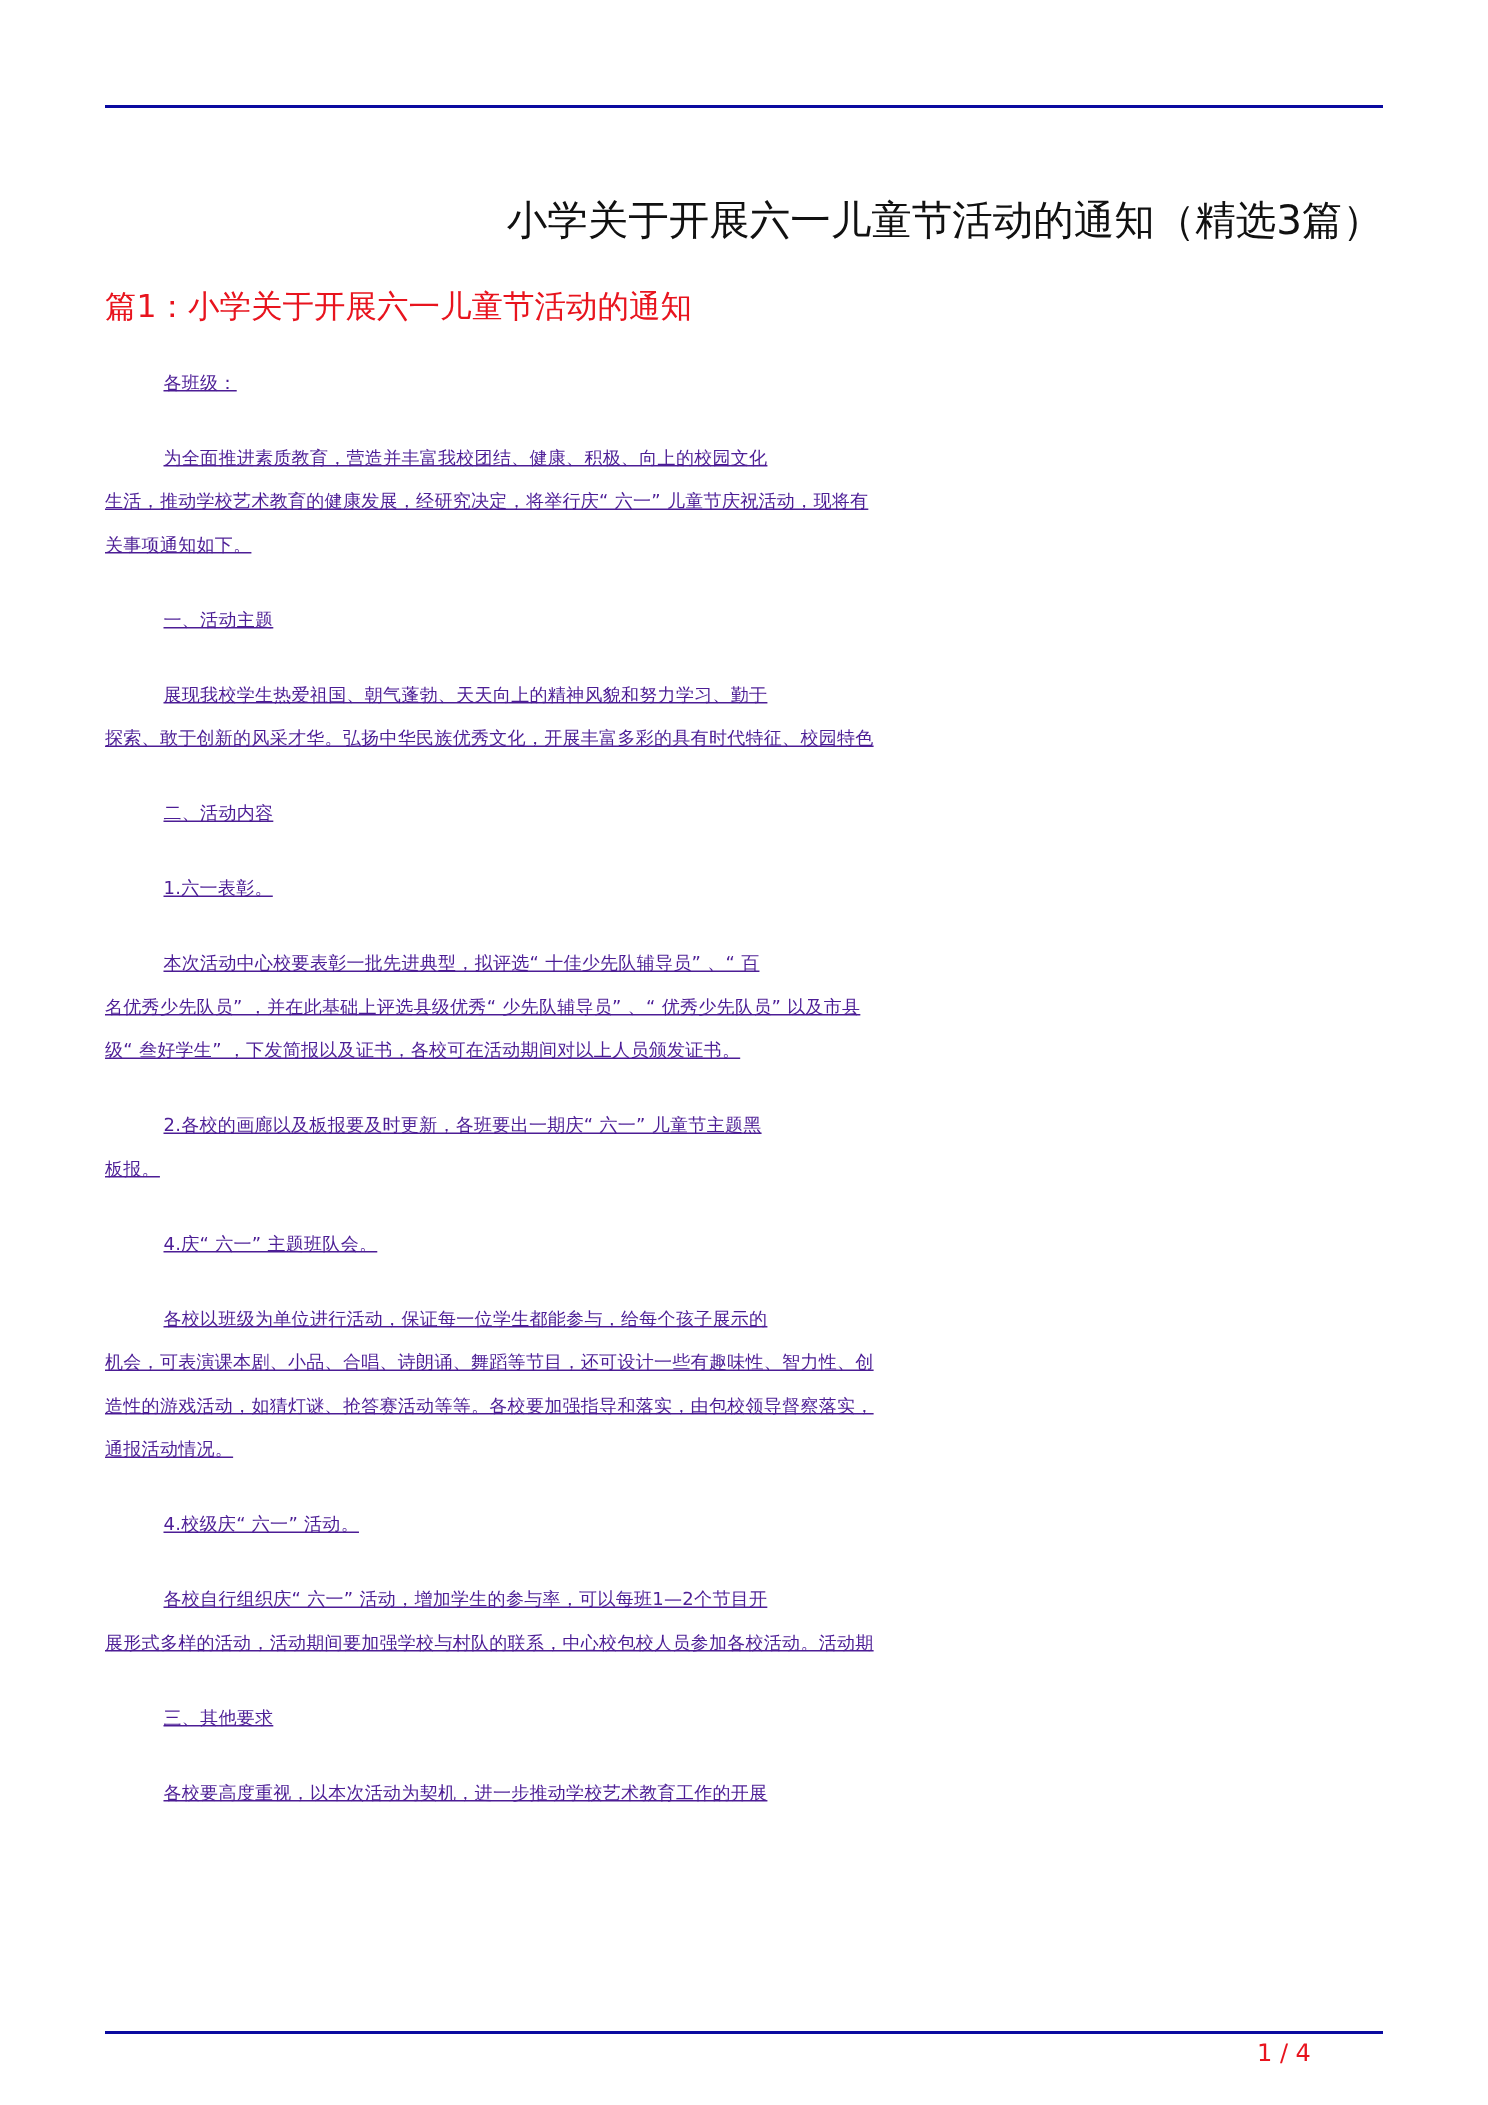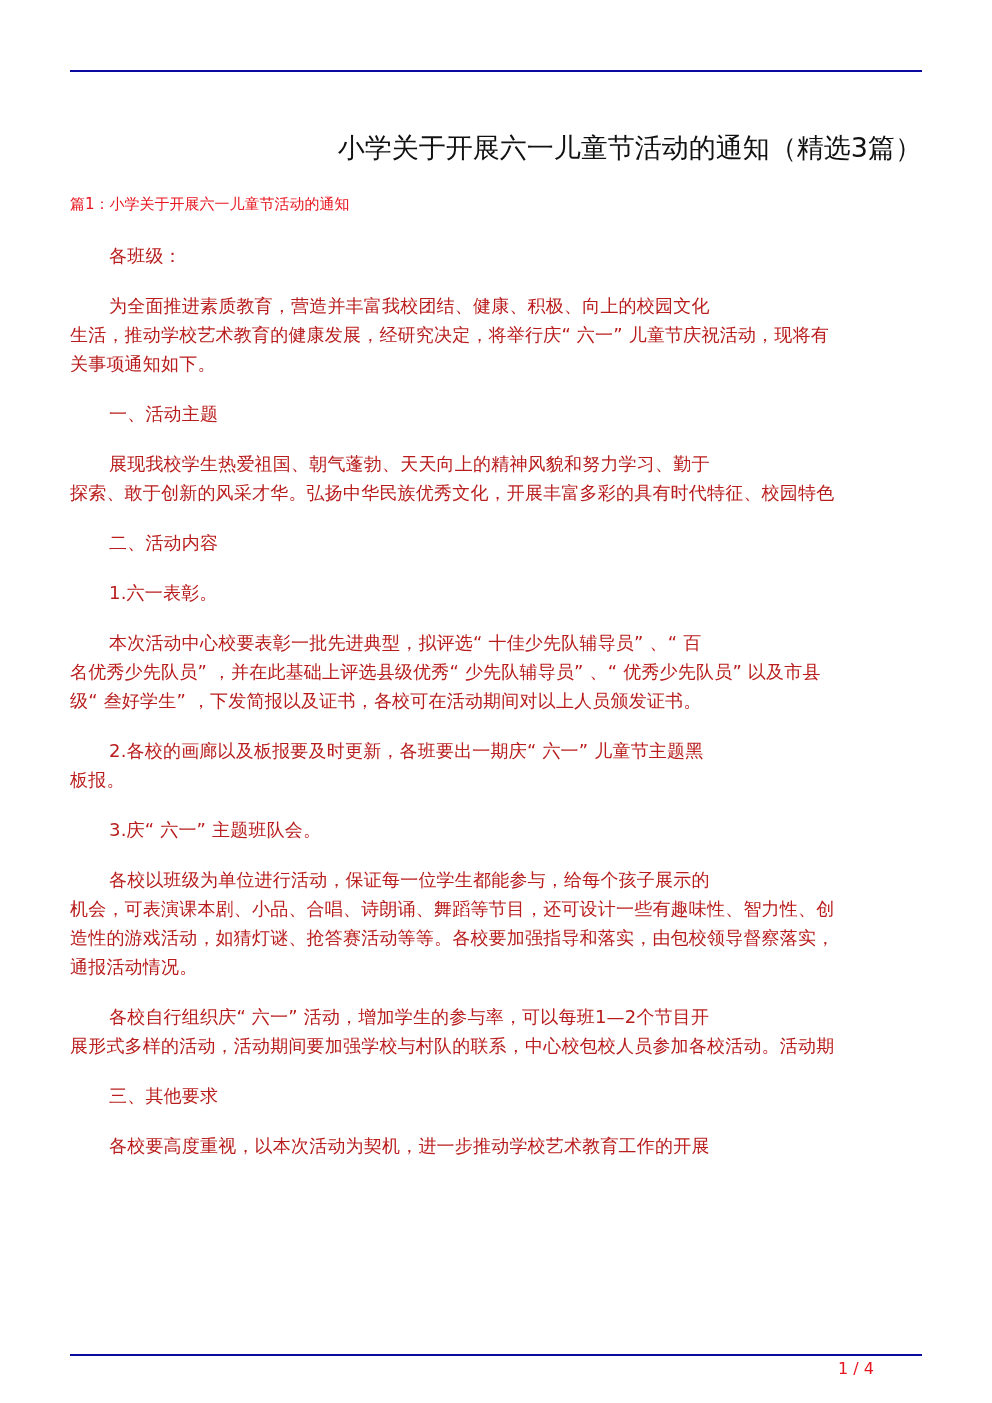--- a/index.html
+++ b/index.html
@@ -33,38 +33,39 @@
       text-align: right;
       font-size: 27px;
       line-height: 40px;
       color: #111111;
       white-space: nowrap;
     }
     .section-heading {
       position: absolute;
       top: 188px;
       left: 70px;
-      font-size: 15px;
+      font-size: 21px;
       line-height: 32px;
       color: #e8141e;
       white-space: nowrap;
     }
     .body {
       position: absolute;
       top: 241px;
       left: 70px;
       width: 845px;
     }
     .para {
       margin: 0 0 21px 0;
-      font-size: 18px;
+      font-size: 12px;
       line-height: 29px;
       text-indent: 39px;
-      color: #b91c1c;
+      color: #4c1d95;
       letter-spacing: 0.2px;
+      text-decoration: underline;
     }
     .para .ln {
       display: block;
       white-space: nowrap;
     }
     .para .ln + .ln {
       text-indent: 0;
     }
     .page-num {
       position: absolute;
@@ -110,27 +111,30 @@
   <p class="para">
     <span class="ln">本次活动中心校要表彰一批先进典型，拟评选“ 十佳少先队辅导员” 、“ 百</span>
     <span class="ln">名优秀少先队员” ，并在此基础上评选县级优秀“ 少先队辅导员” 、“ 优秀少先队员” 以及市县</span>
     <span class="ln">级“ 叁好学生” ，下发简报以及证书，各校可在活动期间对以上人员颁发证书。</span>
   </p>
   <p class="para">
     <span class="ln">2.各校的画廊以及板报要及时更新，各班要出一期庆“ 六一” 儿童节主题黑</span>
     <span class="ln">板报。</span>
   </p>
   <p class="para">
-    <span class="ln">3.庆“ 六一” 主题班队会。</span>
+    <span class="ln">4.庆“ 六一” 主题班队会。</span>
   </p>
   <p class="para">
     <span class="ln">各校以班级为单位进行活动，保证每一位学生都能参与，给每个孩子展示的</span>
     <span class="ln">机会，可表演课本剧、小品、合唱、诗朗诵、舞蹈等节目，还可设计一些有趣味性、智力性、创</span>
     <span class="ln">造性的游戏活动，如猜灯谜、抢答赛活动等等。各校要加强指导和落实，由包校领导督察落实，</span>
     <span class="ln">通报活动情况。</span>
+  </p>
+  <p class="para">
+    <span class="ln">4.校级庆“ 六一” 活动。</span>
   </p>
   <p class="para">
     <span class="ln">各校自行组织庆“ 六一” 活动，增加学生的参与率，可以每班1—2个节目开</span>
     <span class="ln">展形式多样的活动，活动期间要加强学校与村队的联系，中心校包校人员参加各校活动。活动期</span>
   </p>
   <p class="para">
     <span class="ln">三、其他要求</span>
   </p>
   <p class="para">
     <span class="ln">各校要高度重视，以本次活动为契机，进一步推动学校艺术教育工作的开展</span>

